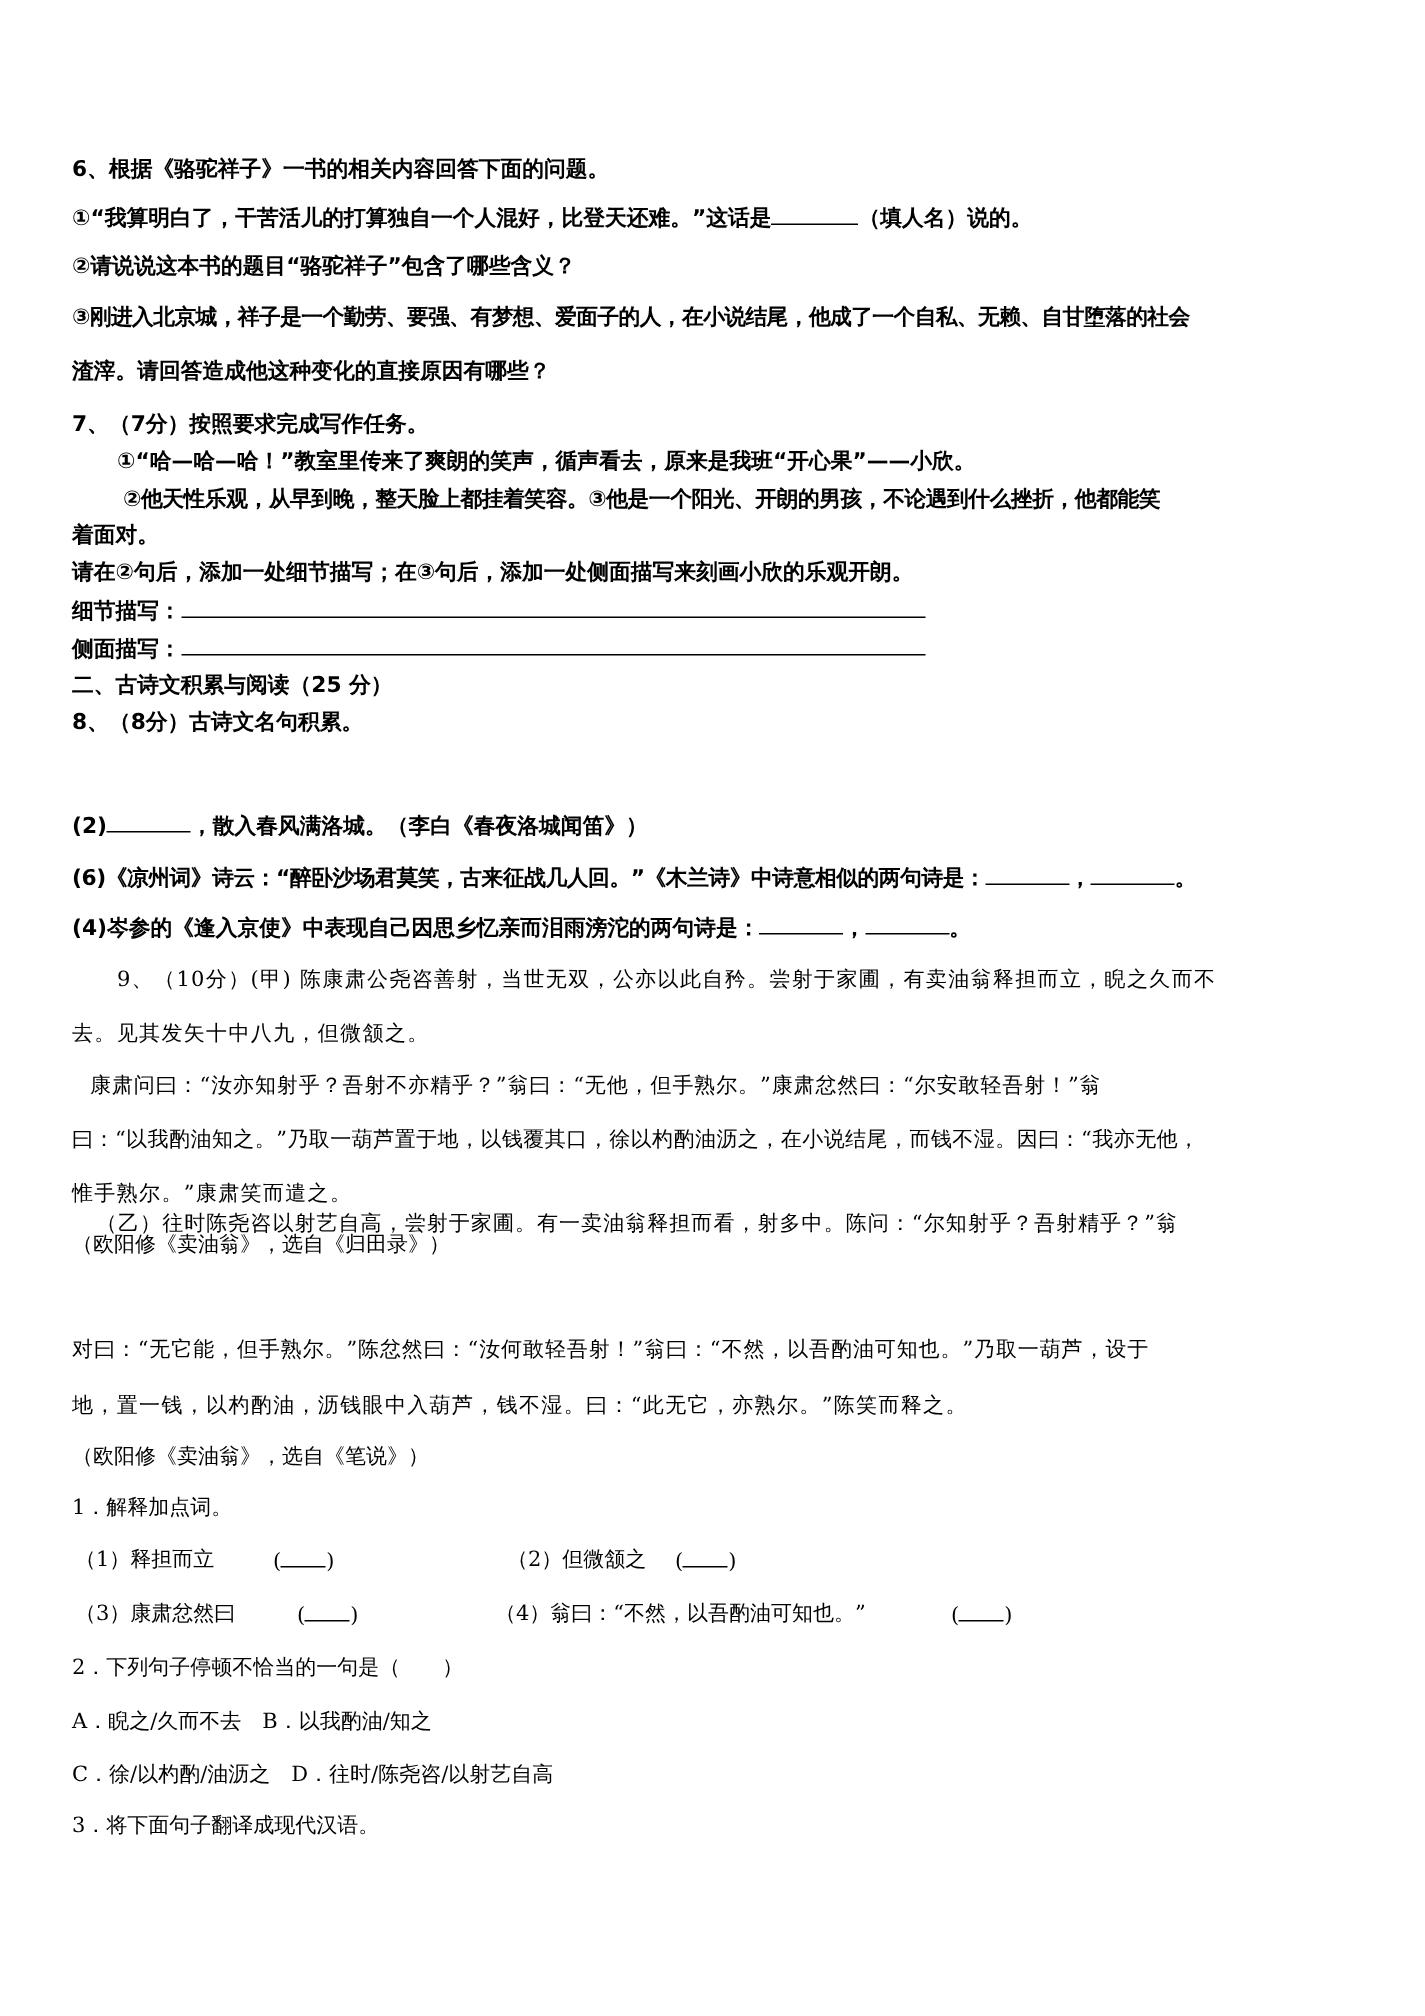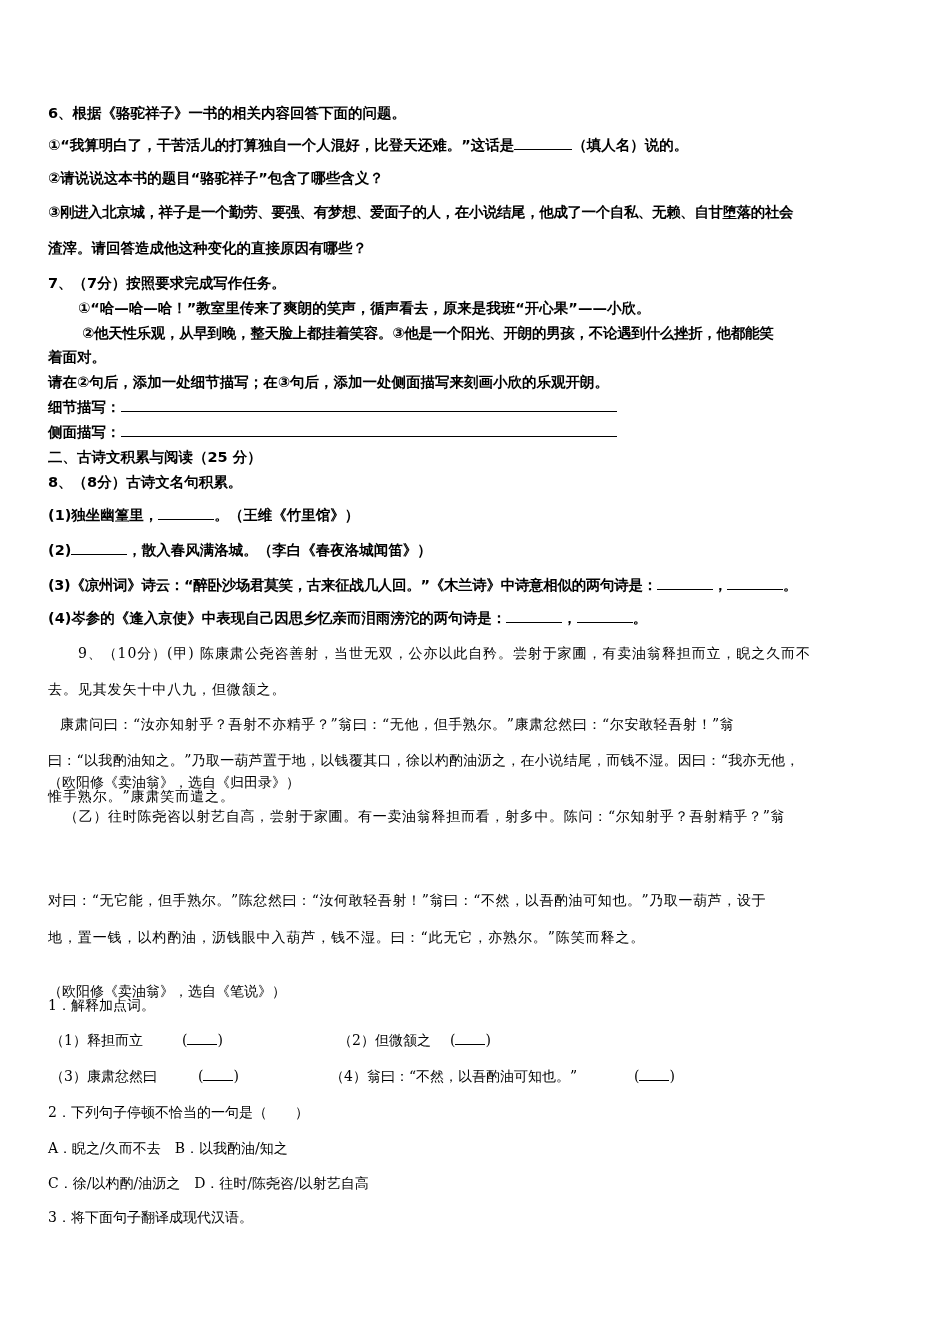--- a/index.html
+++ b/index.html
@@ -31,44 +31,41 @@
   <div class="ln b" style="top:397px">
     <span>细节描写：</span><span class="blank" style="width:496px"></span>
   </div>
   <div class="ln b" style="top:422px">
     <span>侧面描写：</span><span class="blank" style="width:496px"></span>
   </div>
 
   <div class="ln b" style="top:447px">二、古诗文积累与阅读（25 分）</div>
 
   <div class="ln b" style="top:472px">8、（8分）古诗文名句积累。</div>
-  <div class="ln b" style="top:505px">
-    <span>(1)独坐幽篁里，</span><span class="blank" style="width:56px"></span><span>。（王维《竹里馆》）</span>
-  </div>
   <div class="ln b" style="top:540px">
     <span>(2)</span><span class="blank" style="width:56px"></span><span>，散入春风满洛城。（李白《春夜洛城闻笛》）</span>
   </div>
   <div class="ln b" style="top:575px; letter-spacing:-0.3px">
-    <span>(3)《凉州词》诗云：“醉卧沙场君莫笑，古来征战几人回。”《木兰诗》中诗意相似的两句诗是：</span><span class="blank" style="width:56px"></span><span>，</span><span class="blank" style="width:56px"></span><span>。</span>
+    <span>(6)《凉州词》诗云：“醉卧沙场君莫笑，古来征战几人回。”《木兰诗》中诗意相似的两句诗是：</span><span class="blank" style="width:56px"></span><span>，</span><span class="blank" style="width:56px"></span><span>。</span>
   </div>
   <div class="ln b" style="top:608px">
     <span>(4)岑参的《逢入京使》中表现自己因思乡忆亲而泪雨滂沱的两句诗是：</span><span class="blank" style="width:56px"></span><span>，</span><span class="blank" style="width:56px"></span><span>。</span>
   </div>
 
   <div class="ln serif" style="top:643px; left:78px; letter-spacing:0.9px">9、（10分）(甲) 陈康肃公尧咨善射，当世无双，公亦以此自矜。尝射于家圃，有卖油翁释担而立，睨之久而不</div>
   <div class="ln serif" style="top:679px; letter-spacing:0.9px">去。见其发矢十中八九，但微颔之。</div>
   <div class="ln serif" style="top:714px; left:60px; letter-spacing:0.6px">康肃问曰：“汝亦知射乎？吾射不亦精乎？”翁曰：“无他，但手熟尔。”康肃忿然曰：“尔安敢轻吾射！”翁</div>
   <div class="ln serif" style="top:750px; letter-spacing:0.3px">曰：“以我酌油知之。”乃取一葫芦置于地，以钱覆其口，徐以杓酌油沥之，在小说结尾，而钱不湿。因曰：“我亦无他，</div>
   <div class="ln serif" style="top:786px; letter-spacing:0.9px">惟手熟尔。”康肃笑而遣之。</div>
-  <div class="ln serif" style="top:772px">（欧阳修《卖油翁》，选自《归田录》）</div>
+  <div class="ln serif" style="top:820px">（欧阳修《卖油翁》，选自《归田录》）</div>
 
   <div class="ln serif" style="top:806px; left:64px; letter-spacing:0.7px">（乙）往时陈尧咨以射艺自高，尝射于家圃。有一卖油翁释担而看，射多中。陈问：“尔知射乎？吾射精乎？”翁</div>
   <div class="ln serif" style="top:927px; letter-spacing:0.9px">地，置一钱，以杓酌油，沥钱眼中入葫芦，钱不湿。曰：“此无它，亦熟尔。”陈笑而释之。</div>
   <div class="ln serif" style="top:890px; letter-spacing:0.6px">对曰：“无它能，但手熟尔。”陈忿然曰：“汝何敢轻吾射！”翁曰：“不然，以吾酌油可知也。”乃取一葫芦，设于</div>
-  <div class="ln serif" style="top:981px">（欧阳修《卖油翁》，选自《笔说》）</div>
+  <div class="ln serif" style="top:961px">（欧阳修《卖油翁》，选自《笔说》）</div>
 
   <div class="ln serif" style="top:995px">1．解释加点词。</div>
   <div class="ln serif" style="top:1030px; left:50px">（1）释担而立</div>
   <div class="ln serif" style="top:1030px; left:182px">
     <span>(</span><span class="blank" style="width:30px"></span><span>)</span>
   </div>
   <div class="ln serif" style="top:1030px; left:338px">（2）但微颔之</div>
   <div class="ln serif" style="top:1030px; left:450px">
     <span>(</span><span class="blank" style="width:30px"></span><span>)</span>
   </div>

